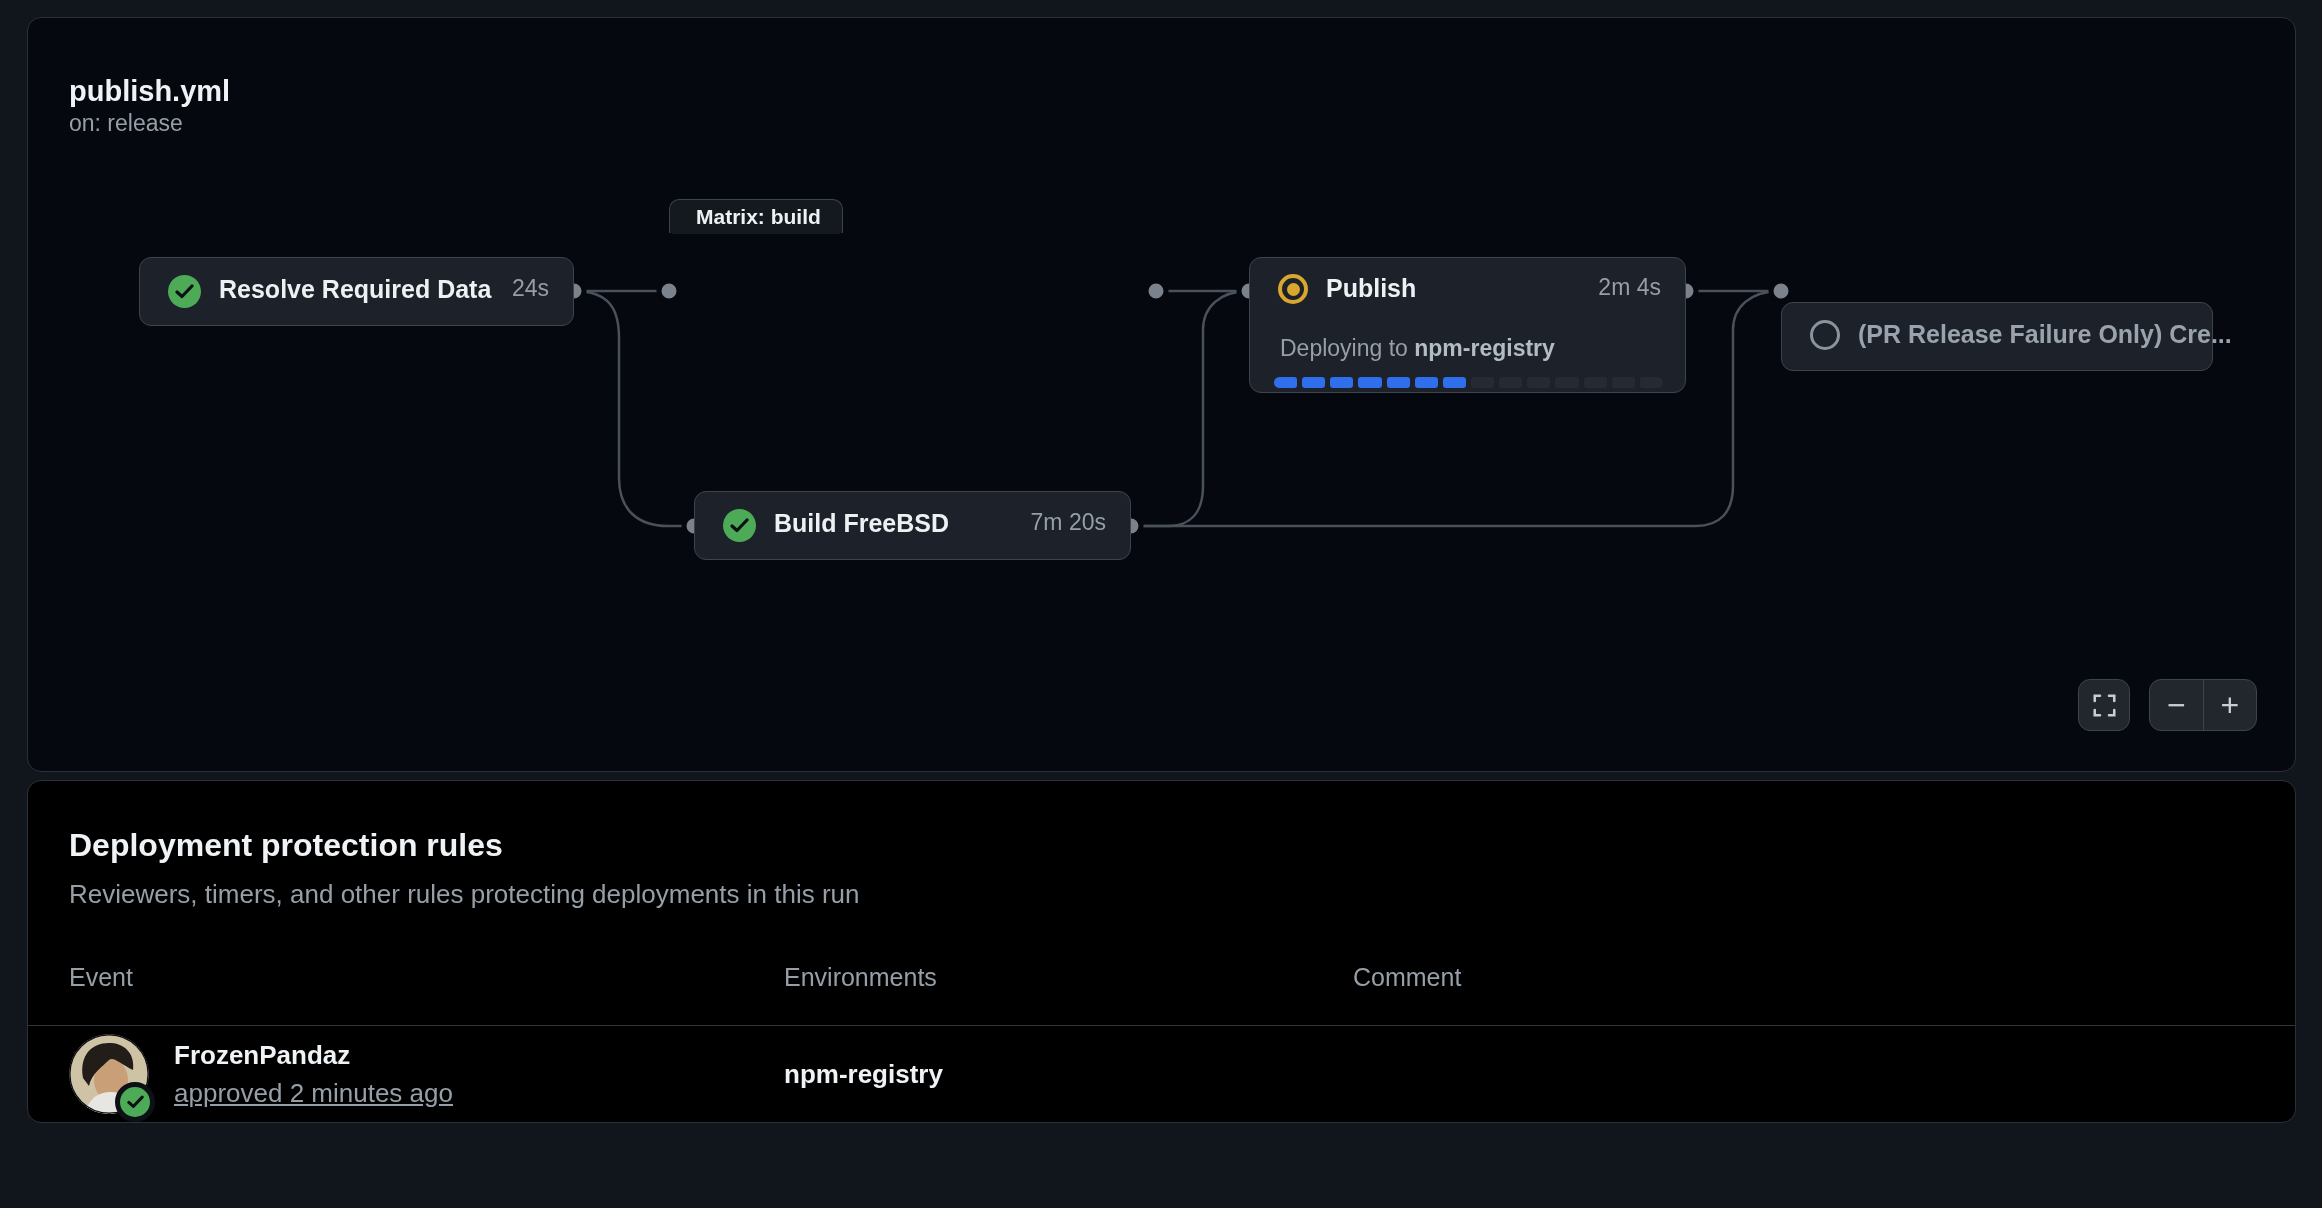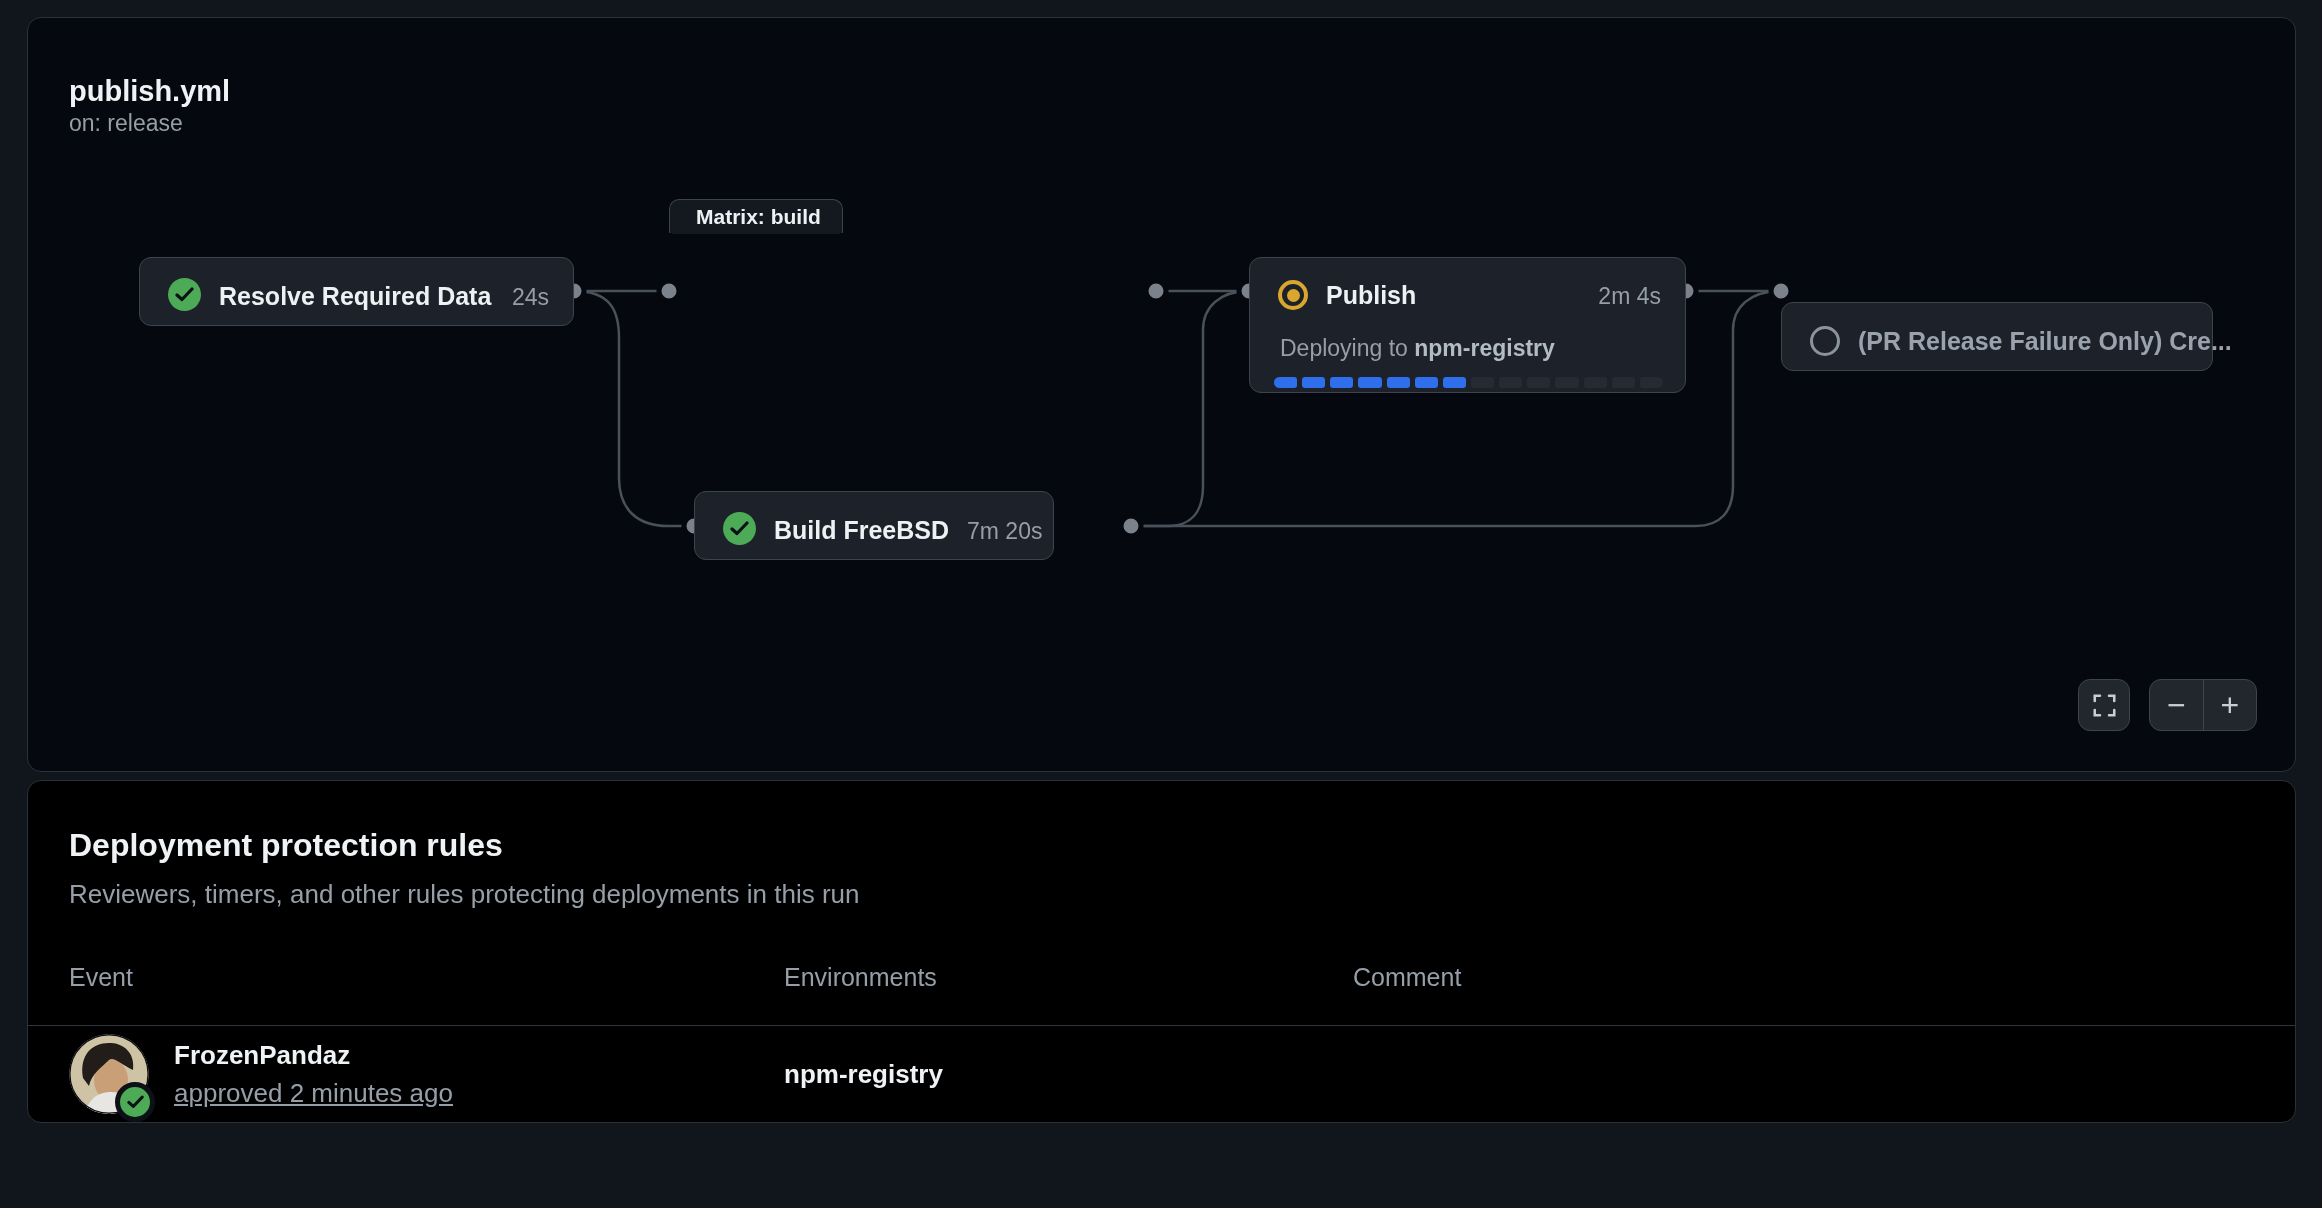--- a/index.html
+++ b/index.html
@@ -18,21 +18,21 @@
   .wf-title { position:absolute; left:41px; top:46px; font-size:29px; font-weight:700; color:#f0f3f6;margin-top:11px; }
   .wf-trigger { position:absolute; left:41px; top:92px; font-size:23px; color:#969fa8; }
 
   svg.edges { position:absolute; left:0; top:0; width:2269px; height:755px; pointer-events:none; }
   svg.edges path { fill:none; stroke:#4a515a; stroke-width:2.5; }
   svg.edges circle { fill:#7b828b; stroke:#05080e; stroke-width:5; }
 
   .node {
     position:absolute; background:#1d222a; border:1.5px solid #3d444d; border-radius:12px;
   }
-  .n-row { position:absolute; left:28px; right:24px; display:flex; align-items:flex-end; gap:18px; }
+  .n-row { position:absolute; left:28px; right:24px; display:flex; align-items:flex-start; gap:18px; }
   .n-label { font-size:25px; font-weight:600; color:#eef1f4; white-space:nowrap; }
   .n-label.muted { color:#9aa3ad; }
   .n-duration { margin-left:auto; font-size:23px; color:#969fa8; white-space:nowrap; }
 
   .check-icon {
     width:33px; height:33px; border-radius:50%; background:var(--green,#4daa57);
     display:flex; align-items:center; justify-content:center; flex:0 0 auto;
   }
   .spin-icon {
     width:30px; height:30px; border-radius:50%; border:4px solid var(--amber,#d9a62e);
@@ -134,21 +134,21 @@
       <span class="n-label">Resolve Required Data</span>
       <span class="n-duration">24s</span>
     </div>
   </div>
 
   <div class="matrix-tab">
     <span>Matrix: build</span>
   </div>
   <div class="matrix-seam"></div>
 
-  <div class="node" style="left:666px; top:473px; width:360px; height:69px;">
+  <div class="node" style="left:666px; top:473px; width:437px; height:69px;">
     <div class="n-row" style="top:17px; height:36px;">
       <span class="check-icon">
         <svg width="19" height="15" viewBox="0 0 19 15">
             <path d="M2 8 L7 12.5 L17 2" stroke="#0c1116" stroke-width="3.2" fill="none" stroke-linecap="round" stroke-linejoin="round"></path>
           </svg>
       </span>
       <span class="n-label">Build FreeBSD</span>
       <span class="n-duration">7m 20s</span>
     </div>
   </div>

